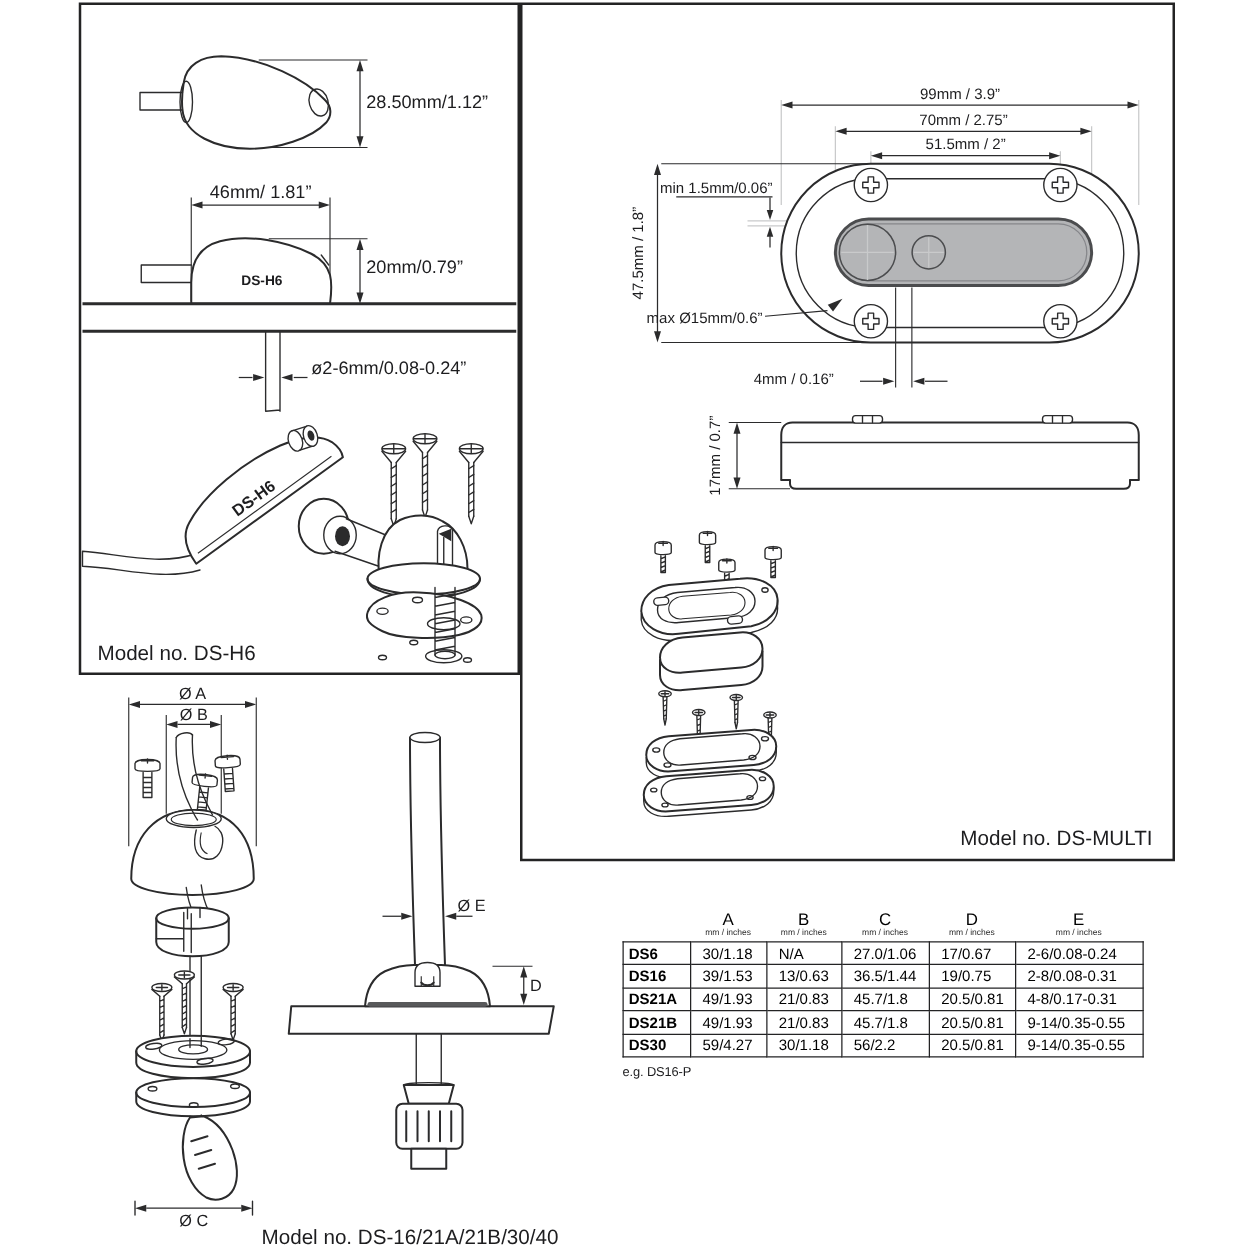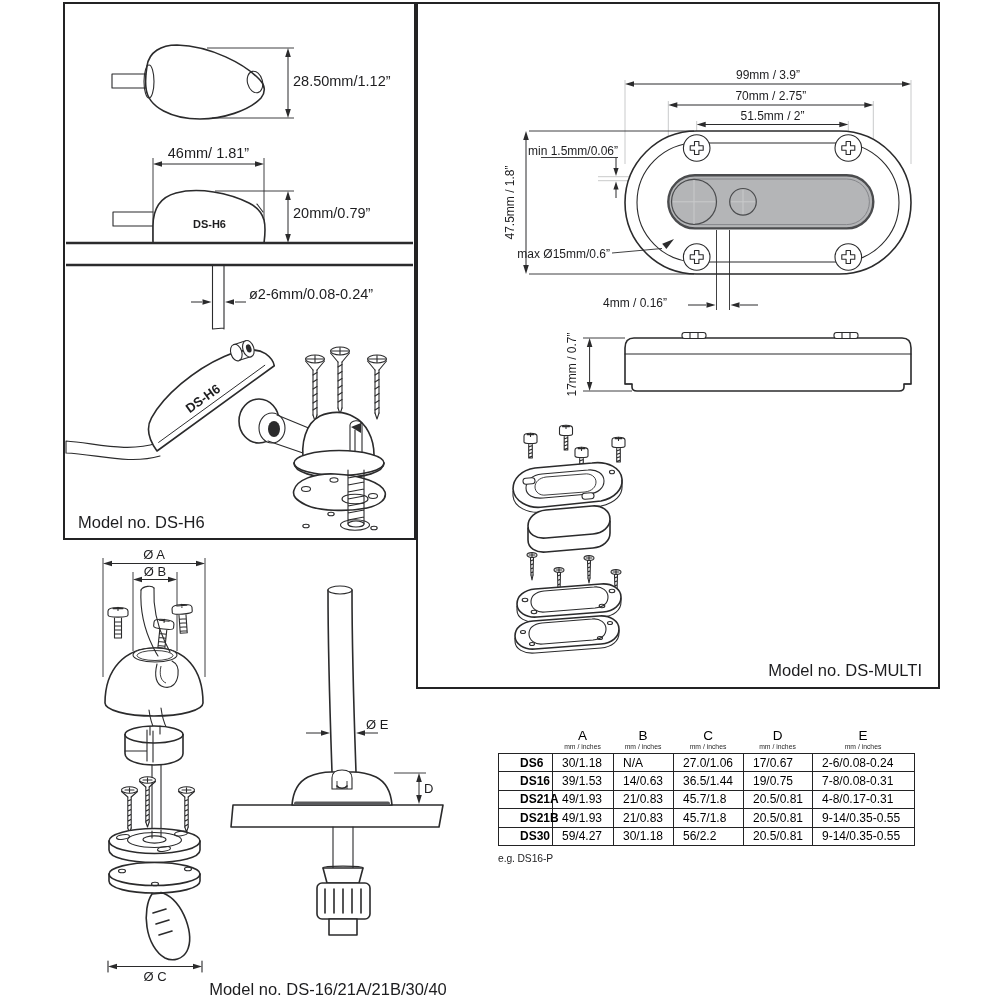--- a/index.html
+++ b/index.html
@@ -21,21 +21,21 @@
   .cap{font-size:16.5px;}
   .bold{font-weight:bold;}
   
   #spec{position:absolute;left:498px;top:726px;width:416px;}
   #spec .hdr{display:flex;height:27px;}
   #spec .hcell{text-align:center;}
   #spec .hletter{font-size:13.5px;line-height:15px;padding-top:2px;}
   #spec .hunit{font-size:6.8px;color:#2a2a2a;line-height:7px;}
   #spec table{border-collapse:collapse;width:416px;table-layout:fixed;}
   #spec td{border:1.6px solid #232324;height:17.4px;font-size:12px;padding:0 0 0 9px;vertical-align:middle;white-space:nowrap;}
-  #spec td.model{font-weight:bold;padding-left:21px;}
+  #spec td.model{font-weight:bold;padding-left:4px;}
   #spec .note{margin-top:6px;font-size:10.3px;line-height:14.5px;color:#1d1d1f;letter-spacing:-0.1px;}
 </style>
 </head>
 <body>
 
 <div id="stage">
 
 <svg style="left:63px;top:2px;" width="353" height="538" viewBox="0 0 353 538">
   <rect x="1" y="1" width="351" height="536" fill="none" stroke="#232324" stroke-width="2"></rect>
 
@@ -505,24 +505,24 @@
             <td class="model">DS6</td>
             <td>30/1.18</td>
             <td>N/A</td>
             <td>27.0/1.06</td>
             <td>17/0.67</td>
             <td>2-6/0.08-0.24</td>
           </tr>
       <tr>
             <td class="model">DS16</td>
             <td>39/1.53</td>
-            <td>14/0.63</td>
+            <td>13/0.63</td>
             <td>36.5/1.44</td>
             <td>19/0.75</td>
-            <td>7-8/0.08-0.31</td>
+            <td>2-8/0.08-0.31</td>
           </tr>
       <tr>
             <td class="model">DS21A</td>
             <td>49/1.93</td>
             <td>21/0.83</td>
             <td>45.7/1.8</td>
             <td>20.5/0.81</td>
             <td>4-8/0.17-0.31</td>
           </tr>
       <tr>

